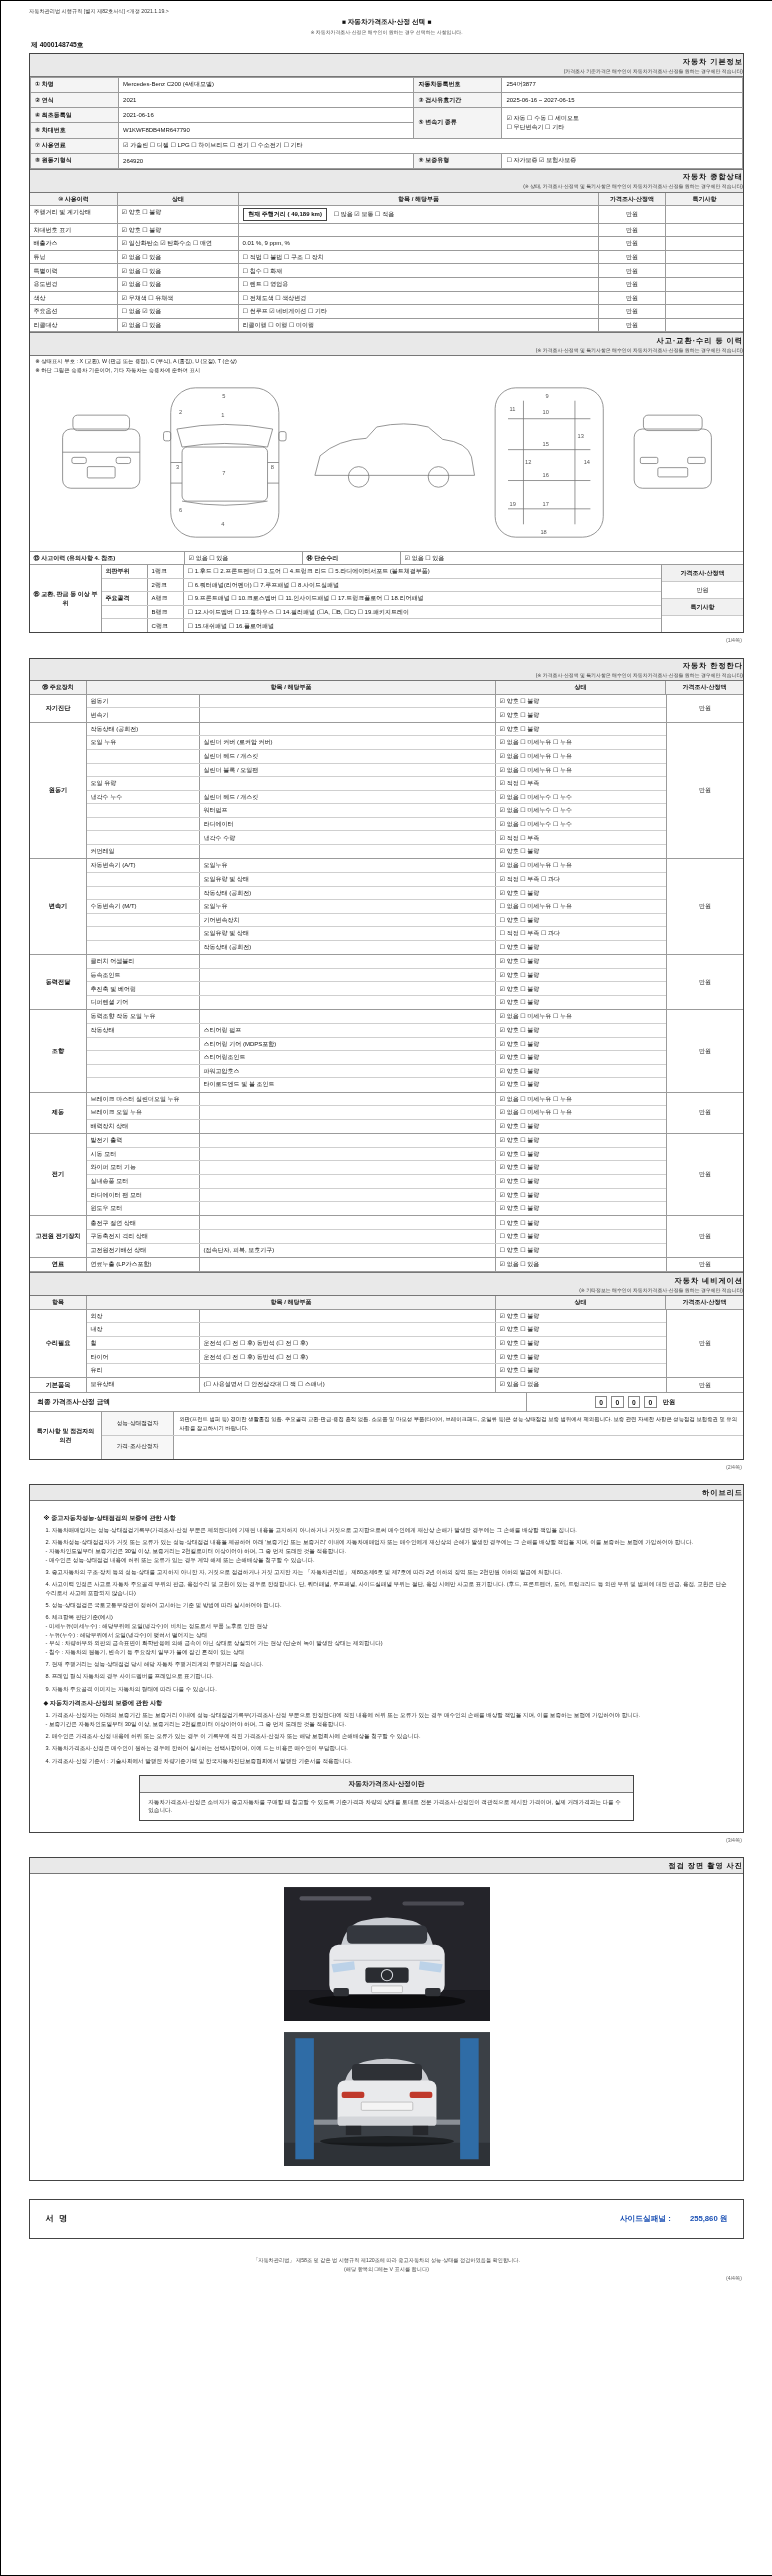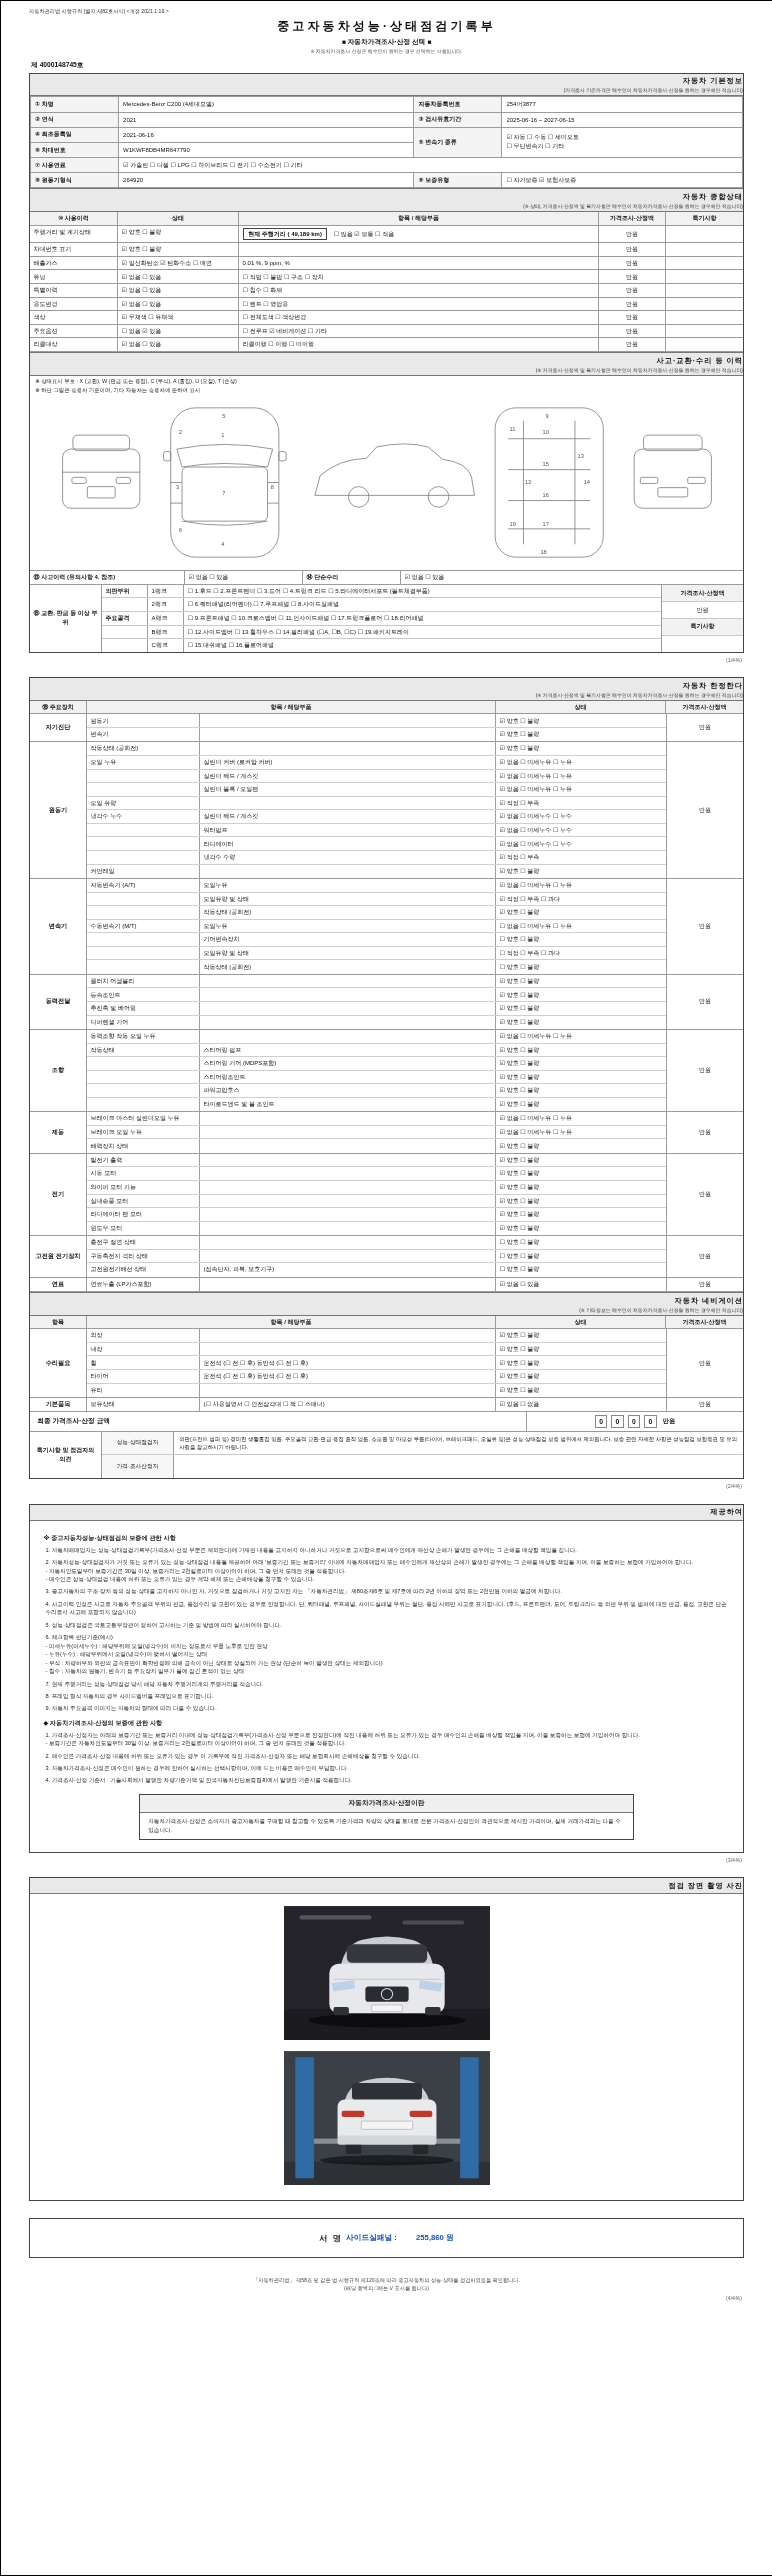--- a/index.html
+++ b/index.html
@@ -70,35 +70,34 @@
   
   .nt-body{padding:7.2px 13.4px 9.3px;font-size:5.6px;line-height:1.55;color:#1a1a1a}
   .nt-h{font-weight:bold;font-size:6.2px;margin:5.2px 0 3.1px}
   .nt-item{margin:0 0 3.6px 2.1px;white-space:pre-line}
   .defbox{border:1px solid #444;margin:9.3px auto 2.1px;width:495px}
   .def-t{text-align:center;font-weight:bold;font-size:6.7px;padding:3.1px;border-bottom:0.5px solid #777;background:#efefef}
   .def-b{padding:4.6px 8.2px;font-size:5.6px;line-height:1.55}
   
   .photos{display:flex;flex-direction:column;align-items:center;gap:11.3px;padding:12.4px 0 14.4px}
   
-  .signbox{display:flex;justify-content:center;align-items:center;padding:8.2px 15.5px;min-height:40px}
+  .signbox{display:flex;justify-content:space-between;align-items:center;padding:8.2px 15.5px;min-height:40px}
   .sign-label{font-size:8.2px;font-weight:bold;letter-spacing:5.2px}
   .fee{font-size:7.7px;font-weight:bold;color:#1b50b4}
   .fee .fee-v{margin-left:17px}
   
   .pagemark{text-align:right;font-size:5.2px;color:#666;margin:-13.4px 2.1px 13.4px 0}
   .footer{text-align:center;font-size:5.2px;color:#444;line-height:1.6;margin-top:3.1px}
 </style>
 </head>
 <body>
 
 <div class="page">
 
   <div class="top-note">자동차관리법 시행규칙 [별지 제82호서식] &lt;개정 2021.1.19.&gt;</div>
-  <div class="doc-title">중고자동차성능·상태점검기록부</div>
   <div class="doc-sub">■ 자동차가격조사·산정 선택 ■</div>
   <div class="doc-sub-note">※ 자동차가격조사·산정은 매수인이 원하는 경우 선택하는 사항입니다.</div>
   <div class="doc-no">제 4000148745호</div>
 
   <div class="box">
 
     <div class="sec-h">
       <div class="t">자동차 기본정보</div>
       <div class="n">(가격조사 기준가격은 매수인이 자동차가격조사·산정을 원하는 경우에만 적습니다)</div>
     </div>
@@ -757,21 +756,21 @@
             <div class="who">가격·조사산정자</div>
             <div class="txt"></div>
           </div>
         </div>
     </div>
   </div>
   <div class="pagemark">(2/4쪽)</div>
 
   <div class="box">
     <div class="sec-h">
-      <div class="t">제공하여</div>
+      <div class="t">하이브리드</div>
     </div>
     <div class="nt-body">
       <div class="nt-h">※ 중고자동차성능·상태점검의 보증에 관한 사항</div>
       <div>
 
       <div class="nt-item">1. 자동차매매업자는 성능·상태점검기록부(가격조사·산정 부분은 제외한다)에 기재된 내용을 고지하지 아니하거나 거짓으로 고지함으로써 매수인에게 재산상 손해가 발생한 경우에는 그 손해를 배상할 책임을 집니다.</div>
           <div class="nt-item">2. 자동차성능·상태점검자가 거짓 또는 오류가 있는 성능·상태점검 내용을 제공하여 아래 '보증기간 또는 보증거리' 이내에 자동차매매업자 또는 매수인에게 재산상의 손해가 발생한 경우에는 그 손해를 배상할 책임을 지며, 이를 보증하는 보험에 가입하여야 합니다.
 - 자동차인도일부터 보증기간은 30일 이상, 보증거리는 2천킬로미터 이상이어야 하며, 그 중 먼저 도래한 것을 적용합니다.
 - 매수인은 성능·상태점검 내용에 허위 또는 오류가 있는 경우 계약 해제 또는 손해배상을 청구할 수 있습니다.</div>
           <div class="nt-item">3. 중고자동차의 구조·장치 등의 성능·상태를 고지하지 아니한 자, 거짓으로 점검하거나 거짓 고지한 자는 「자동차관리법」 제80조제6호 및 제7호에 따라 2년 이하의 징역 또는 2천만원 이하의 벌금에 처합니다.</div>

